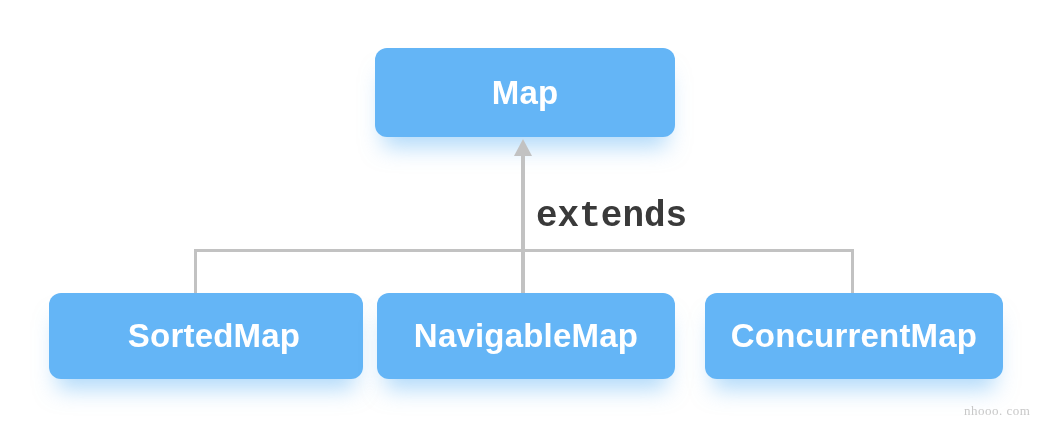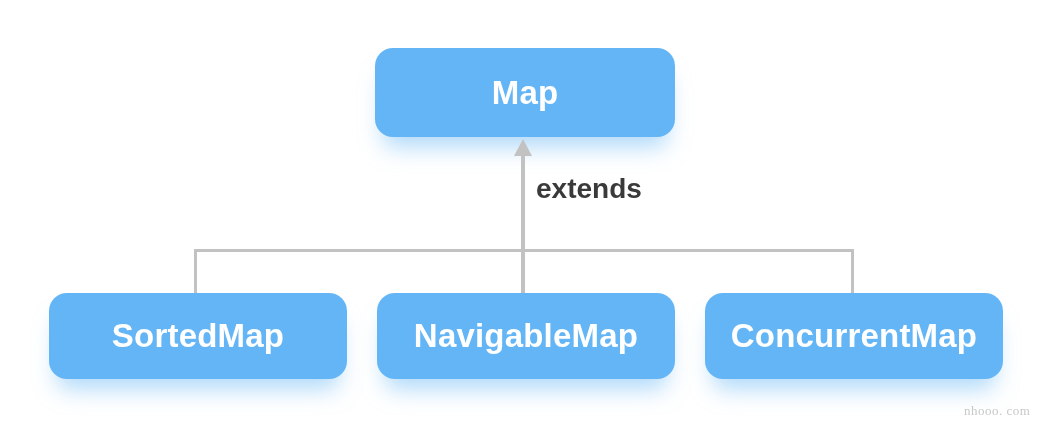--- a/index.html
+++ b/index.html
@@ -12,31 +12,31 @@
     position: relative;
     width: 1052px;
     height: 430px;
     background: #ffffff;
     overflow: hidden;
   }
   .node {
     position: absolute;
     background: var(--node-fill, #64b5f6);
     color: var(--node-text, #ffffff);
-    border-radius: 18px;
+    border-radius: 12px;
     display: flex;
     align-items: center;
     justify-content: center;
     font-weight: bold;
     font-size: 33px;
     letter-spacing: 0.2px;
     box-shadow: 0 18px 22px -8px var(--node-glow, rgba(100,181,246,0.5));
   }
   .node-parent   { left: 375px; top: 48px;  width: 300px; height: 89px; }
-  .node-child-0  { left: 49px;  top: 293px; width: 298px; height: 86px; }
+  .node-child-0  { left: 49px;  top: 293px; width: 298px; height: 86px; padding-left: 16px; }
   .node-child-1  { left: 377px; top: 293px; width: 298px; height: 86px; }
   .node-child-2  { left: 705px; top: 293px; width: 298px; height: 86px; }
 
   .line {
     position: absolute;
     background: var(--connector, #c2c2c2);
   }
   .arrow-shaft      { left: 521px; top: 155px; width: 4px;  height: 138px; }
   .connector-h      { left: 194px; top: 249px; width: 660px; height: 3px; }
   .connector-drop-l { left: 194px; top: 249px; width: 3px;  height: 44px; }
@@ -48,24 +48,25 @@
     top: 139px;
     width: 0;
     height: 0;
     border-left: 9px solid transparent;
     border-right: 9px solid transparent;
     border-bottom: 17px solid var(--connector, #c2c2c2);
   }
   .edge-label {
     position: absolute;
     left: 536px;
-    top: 173px;
-    font-size: 28px;
+    top: 196px;
+    font-size: 36px;
     font-weight: bold;
     color: var(--edge-label-color, #3a3a3a);
+    font-family: Liberation Mono, monospace;
   }
   .watermark {
     position: absolute;
     left: 964px;
     top: 403px;
     font-family: Liberation Serif, serif;
     font-size: 13px;
     color: var(--watermark-color, #c8c8c8);
     letter-spacing: 0.5px;
     white-space: pre;

